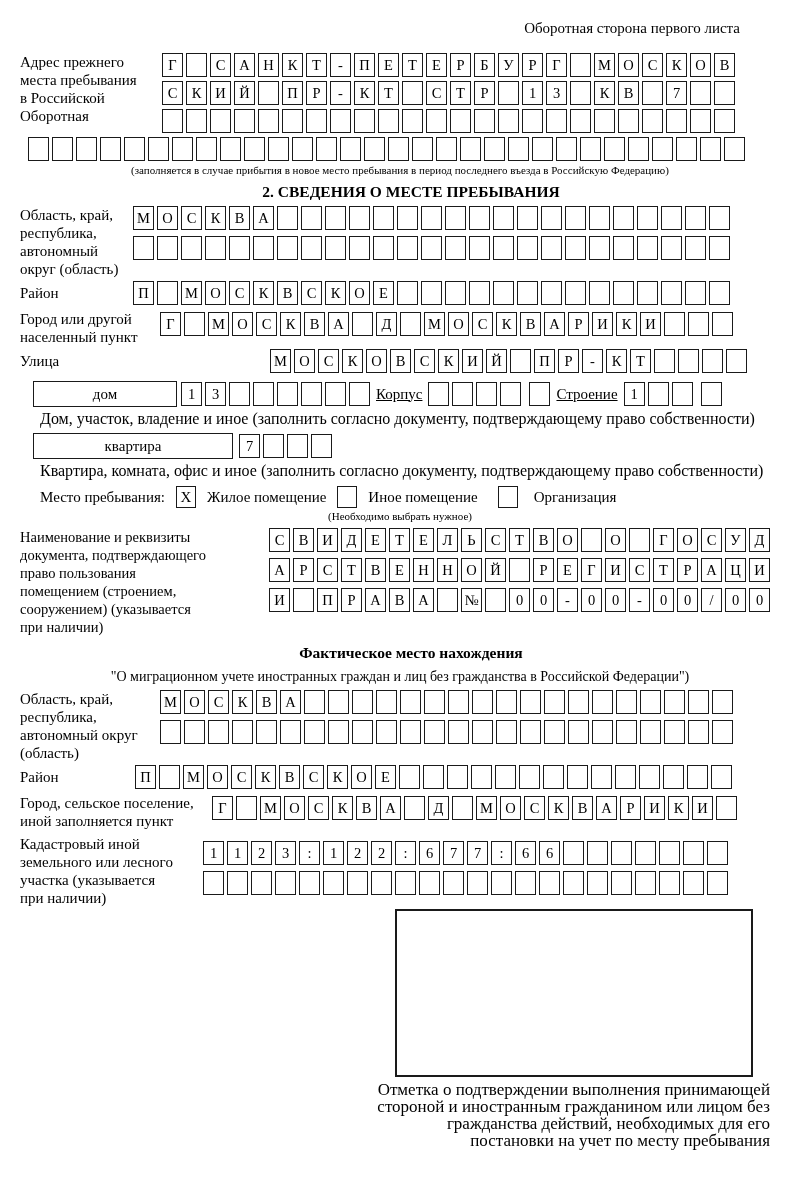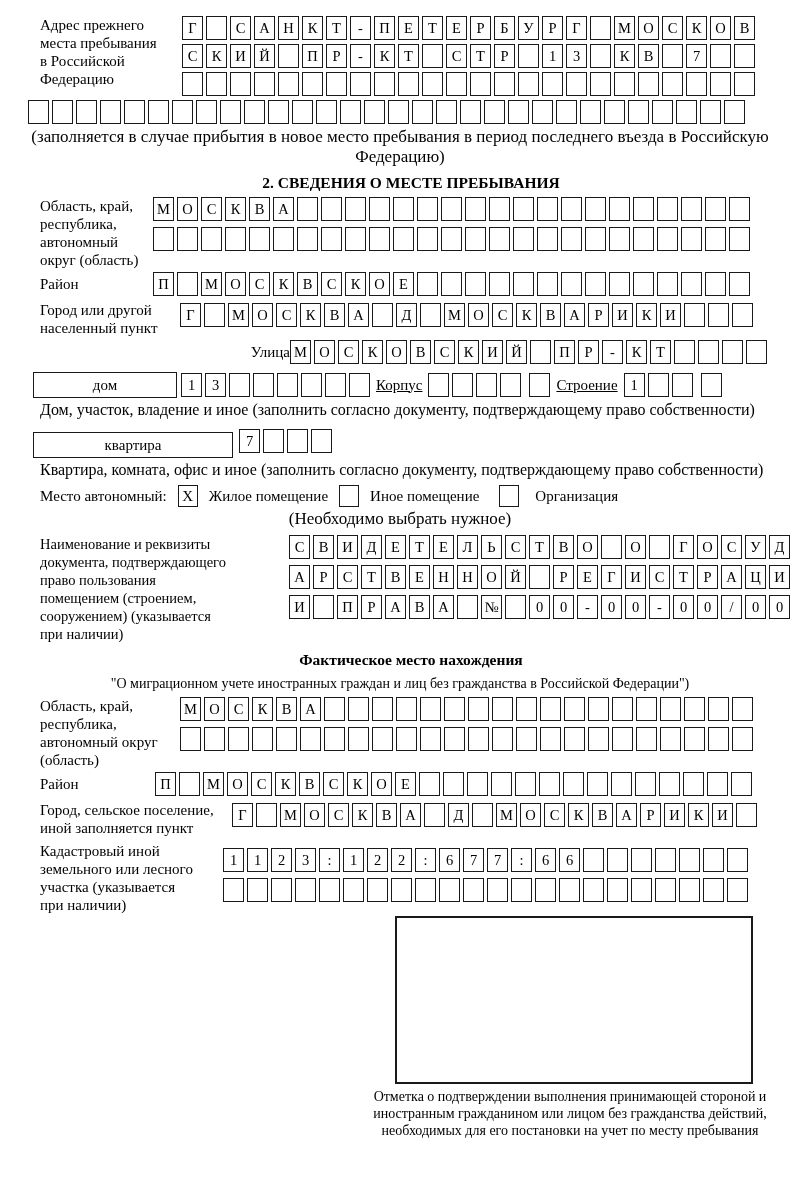--- a/index.html
+++ b/index.html
@@ -6,91 +6,92 @@
   html,body { background:#fff; }
   body {
     width:800px; height:1180px;
     font-family:"Liberation Serif", serif;
     color:#000; font-size:15px;
   }
   .page { position:relative; width:800px; height:1180px; overflow:hidden; background:#fff; }
 
   .header-note { padding:20px 60px 0 0; text-align:right; font-size:15px; }
 
-  .blk { display:flex; align-items:flex-start; margin-left:40px; }
+  .blk { display:flex; align-items:flex-start; margin-left:20px; }
   .lbl { font-size:15px; line-height:18px; }
   .lbl-single { line-height:24px; }
-  .w142{width:142px;} .w113{width:113px;} .w140{width:140px;} .w250{width:250px;text-align:right;}
+  .w142{width:142px;} .w113{width:113px;} .w140{width:140px;} .w250{width:250px;}
   .w209{width:209px; font-size:14.5px;} .w115{width:115px;} .w192{width:192px;} .w183{width:183px;}
 
   .rows > .cells { margin-bottom:4px; }
   .rows > .cells:last-child { margin-bottom:0; }
   .rows-g6 > .cells { margin-bottom:6px; }
 
   .cells { display:flex; gap:3px; }
   .cell {
     flex:none; width:21px; height:24px;
     border:1.5px solid #1a1a1a;
     display:flex; align-items:center; justify-content:center;
     font-size:14.5px; line-height:1;
   }
   .fullrow { margin-left:28px; margin-top:4px; }
 
-  .note { font-size:17px; }
+  .note { font-size:11px; }
   .note-c { text-align:center; }
   .note-l { margin-left:40px; font-size:16px; }
 
   .sec-title { text-align:center; font-weight:bold; font-size:15.5px;margin-left:22px; }
 
   .frow { display:flex; align-items:center; margin-left:33px; }
   .fieldbox {
     border:1.5px solid #1a1a1a; height:26px;
     display:flex; align-items:center; justify-content:center;
     font-size:15px;
   }
   .box-dom { width:144px; margin-right:4px; }
-  .box-kv  { width:200px; margin-right:6px;margin-top:8px; }
+  .box-kv  { width:200px; margin-right:6px; }
   .inline-lbl { margin:0 6px; white-space:nowrap;text-decoration:underline; }
   .gap8 { margin-left:8px; }
 
   .stay-row { display:flex; align-items:center; margin-left:40px; margin-top:6px; }
   .checkbox {
     width:20px; height:22px; border:1.5px solid #1a1a1a;
     display:inline-flex; align-items:center; justify-content:center;
     font-size:15px; margin:0 11px;
   }
   .cb3 { margin-left:20px; margin-right:16px; }
 
   .fact-note { text-align:center; font-size:14px; line-height:18px; }
 
   .stamp-box {
     margin:2px 0 0 395px; width:358px; height:168px;
     border:2px solid #1a1a1a; background:#fff;
   }
   .stamp-note {
     margin:4px 0 0 370px; width:400px;
-    text-align:center; font-size:14px; line-height:17px;
+    text-align:right; font-size:17px; line-height:17px;
   }
 
   .mt3{margin-top:3px;} .mt4{margin-top:4px;} .mt5{margin-top:5px;}
   .mt6{margin-top:6px;gap:40px;} .mt7{margin-top:7px;} .mt8{margin-top:8px;}
   .mt16{margin-top:16px;}
 </style>
 </head>
 <body>
 
 <div class="page">
 
+  <div class="header-note">Оборотная сторона первого листа</div>
 
   <div class="blk mt16">
     <div class="lbl w142">
       <div>Адрес прежнего</div>
       <div>места пребывания</div>
       <div>в Российской</div>
-      <div>Федерацию</div>
+      <div>Оборотная</div>
     </div>
     <div class="rows">
       <div class="cells">
           <span class="cell">Г</span>
           <span class="cell"></span>
           <span class="cell">С</span>
           <span class="cell">А</span>
           <span class="cell">Н</span>
           <span class="cell">К</span>
           <span class="cell">Т</span>
@@ -396,21 +397,21 @@
     <div class="cells">
         <span class="cell">7</span>
         <span class="cell"></span>
         <span class="cell"></span>
         <span class="cell"></span>
       </div>
   </div>
   <div class="note-l mt3">Квартира, комната, офис и иное (заполнить согласно документу, подтверждающему право собственности)</div>
 
   <div class="stay-row">
-    <span>Место автономный:</span>
+    <span>Место пребывания:</span>
     <span class="checkbox">X</span>
     <span>Жилое помещение</span>
     <span class="checkbox"></span>
     <span>Иное помещение</span>
     <span class="checkbox cb3"></span>
     <span>Организация</span>
   </div>
   <div class="note note-c" style="margin-top:2px">(Необходимо выбрать нужное)</div>
 
   <div class="blk mt6">

